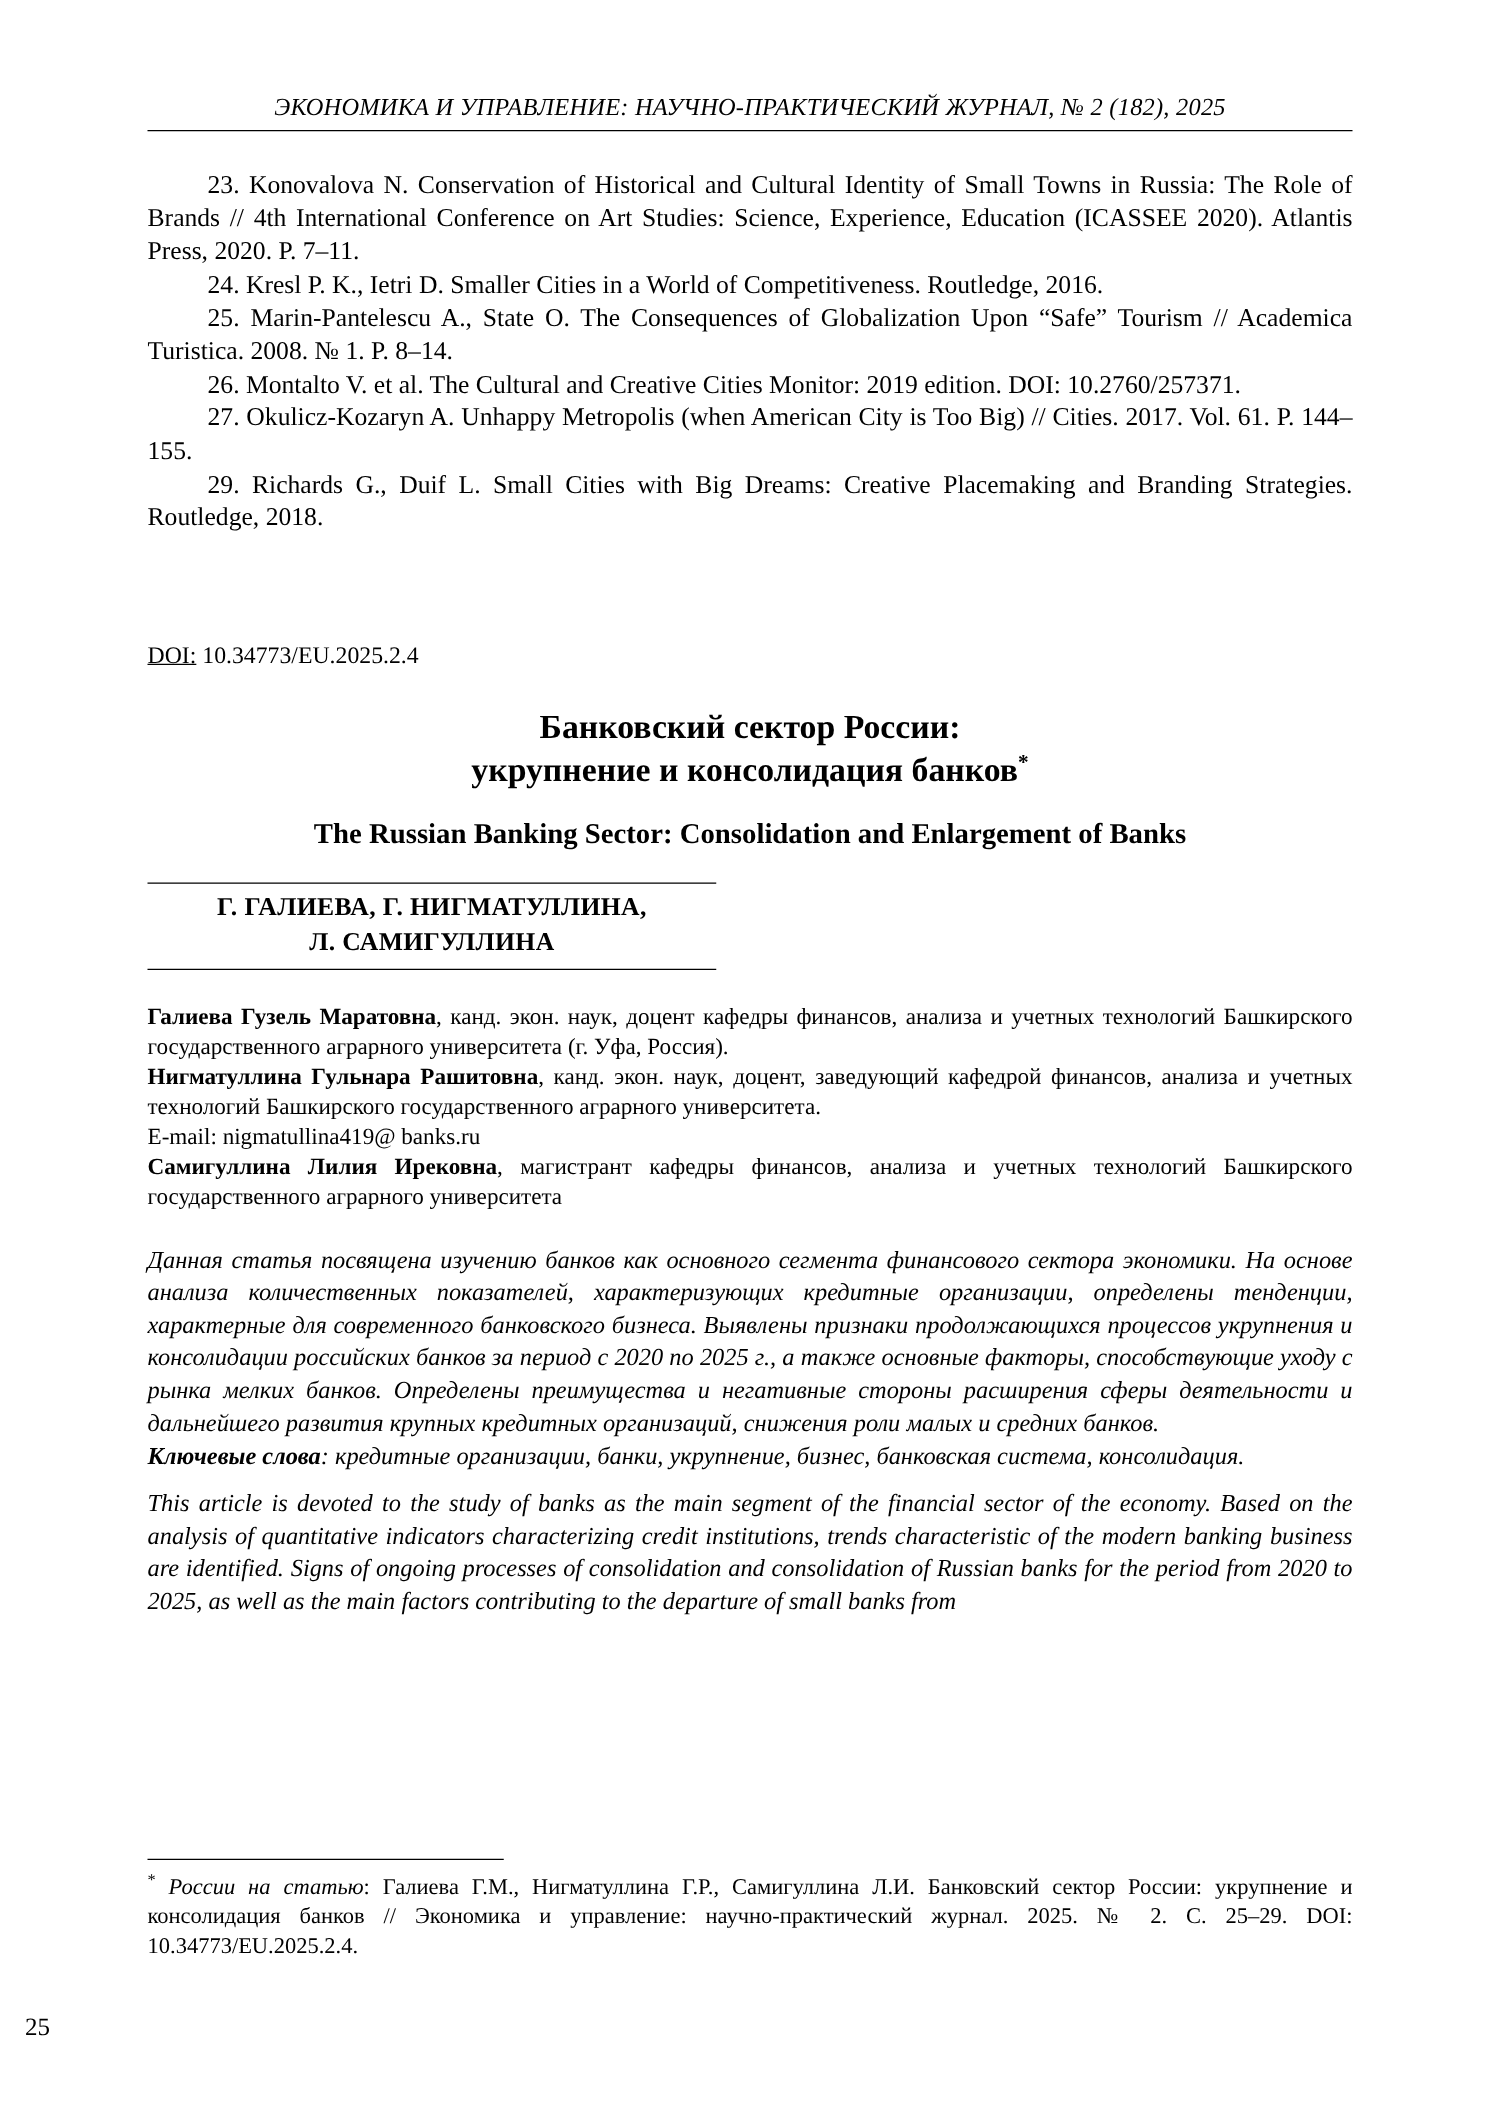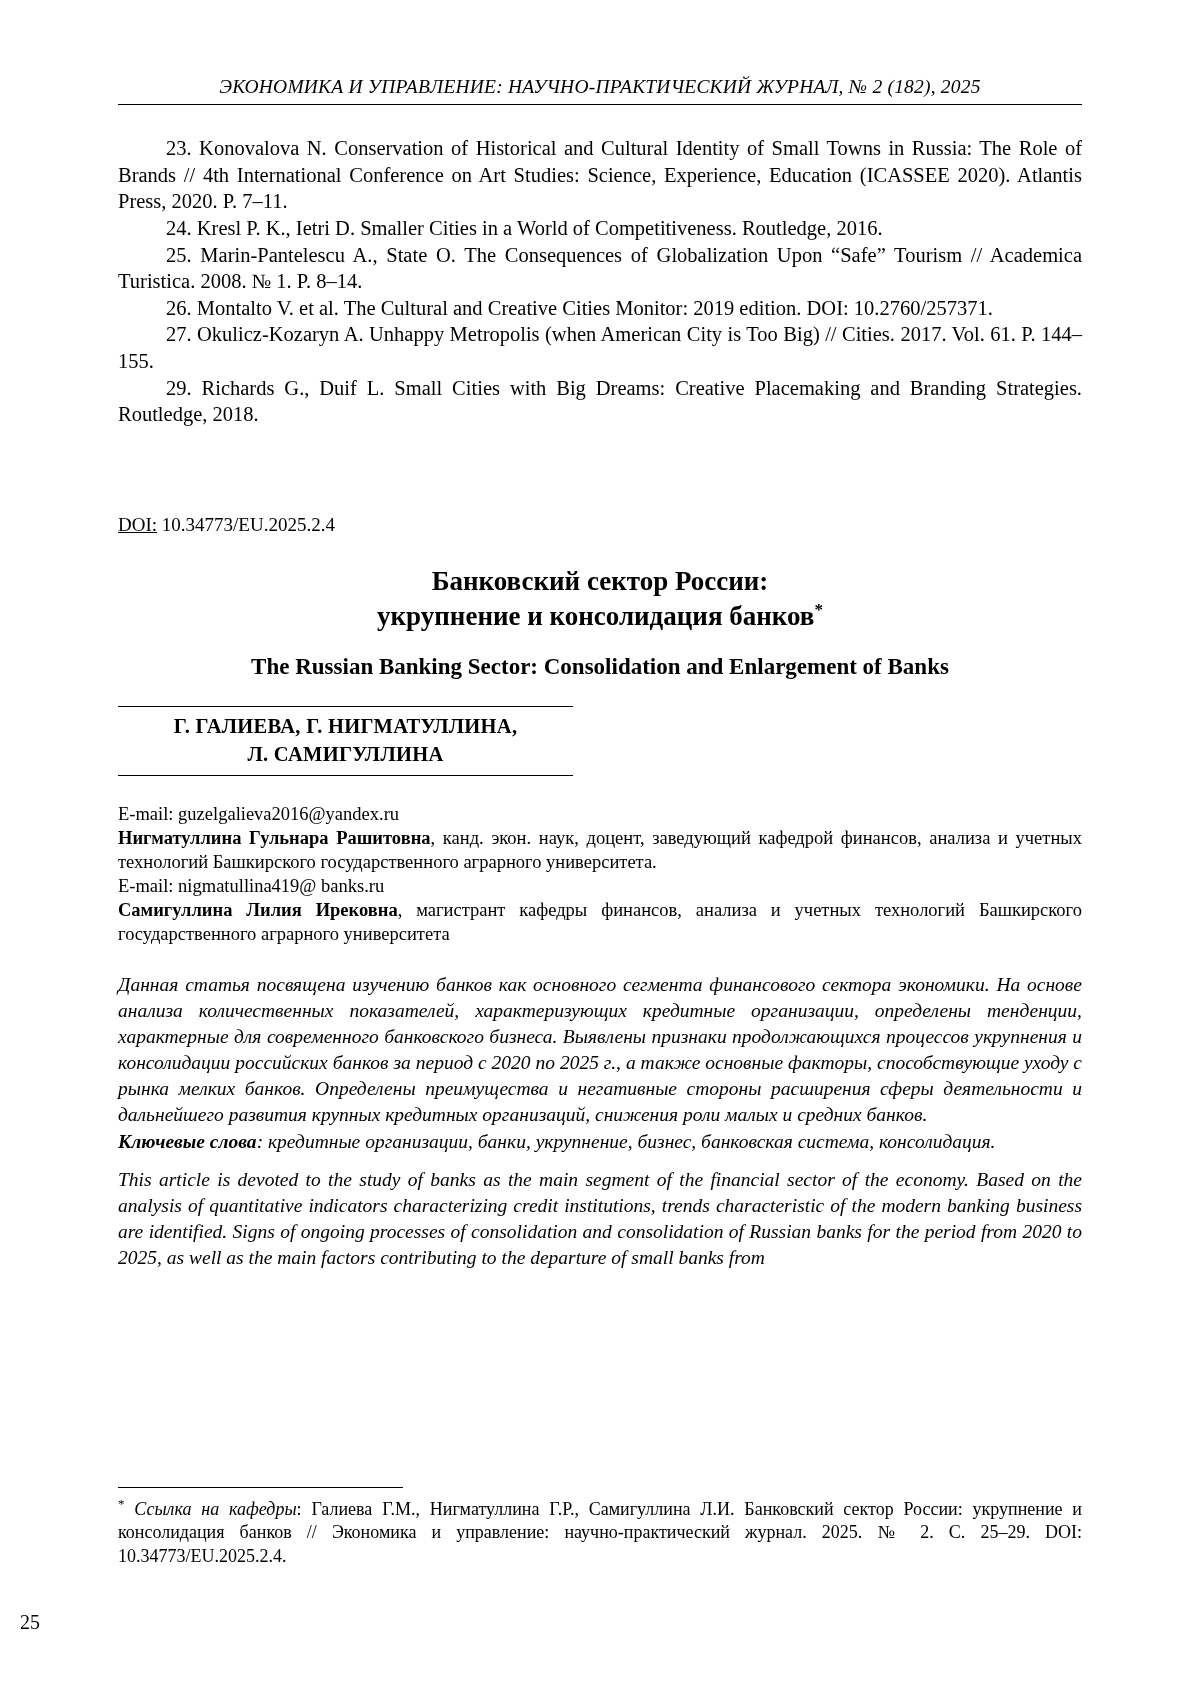--- a/index.html
+++ b/index.html
@@ -155,36 +155,38 @@
   <div class="authors-block">
     <div class="authors-rule"></div>
     <div class="authors-names">
       <span>Г. ГАЛИЕВА, Г. НИГМАТУЛЛИНА,</span><br>
       <span>Л. САМИГУЛЛИНА</span>
     </div>
     <div class="authors-rule"></div>
   </div>
 
   <div class="affil">
-    <p>E-mail: guzelgalieva2016@yandex.ru</p>
+    <p>
+      <b>Галиева Гузель Маратовна</b><span>, канд. экон. наук, доцент кафедры финансов, анализа и учетных технологий Башкирского государственного аграрного университета (г. Уфа, Россия).</span>
+    </p>
     <p>
       <b>Нигматуллина Гульнара Рашитовна</b><span>, канд. экон. наук, доцент, заведующий кафедрой финансов, анализа и учетных технологий Башкирского государственного аграрного университета.</span>
     </p>
     <p>E-mail: nigmatullina419@ banks.ru</p>
     <p>
       <b>Самигуллина Лилия Ирековна</b><span>, магистрант кафедры финансов, анализа и учетных технологий Башкирского государственного аграрного университета</span>
     </p>
   </div>
 
   <div class="abstract">
     <p>Данная статья посвящена изучению банков как основного сегмента финансового сектора экономики. На основе анализа количественных показателей, характеризующих кредитные организации, определены тенденции, характерные для современного банковского бизнеса. Выявлены признаки продолжающихся процессов укрупнения и консолидации российских банков за период с 2020 по 2025 г., а также основные факторы, способствующие уходу с рынка мелких банков. Определены преимущества и негативные стороны расширения сферы деятельности и дальнейшего развития крупных кредитных организаций, снижения роли малых и средних банков.</p>
     <p><span class="kw-label">Ключевые слова</span><span>: кредитные организации, банки, укрупнение, бизнес, банковская система, консолидация.</span></p>
     <p class="en">This article is devoted to the study of banks as the main segment of the financial sector of the economy. Based on the analysis of quantitative indicators characterizing credit institutions, trends characteristic of the modern banking business are identified. Signs of ongoing processes of consolidation and consolidation of Russian banks for the period from 2020 to 2025, as well as the main factors contributing to the departure of small banks from</p>
   </div>
 
   <div class="footnote">
     <div class="footnote-rule"></div>
-    <p><span class="star">*</span> <i>Ссылка на кафедры</i><span>: Галиева Г.М., Нигматуллина Г.Р., Самигуллина Л.И. Банковский сектор России: укрупнение и консолидация банков // Экономика и управление: научно-практический журнал. 2025. № 2. С. 25–29. DOI: 10.34773/EU.2025.2.4.</span></p>
+    <p><span class="star">*</span> <i>России на статью</i><span>: Галиева Г.М., Нигматуллина Г.Р., Самигуллина Л.И. Банковский сектор России: укрупнение и консолидация банков // Экономика и управление: научно-практический журнал. 2025. № 2. С. 25–29. DOI: 10.34773/EU.2025.2.4.</span></p>
   </div>
 
   <div class="page-number">25</div>
 
 </div>
 
 </body></html>

